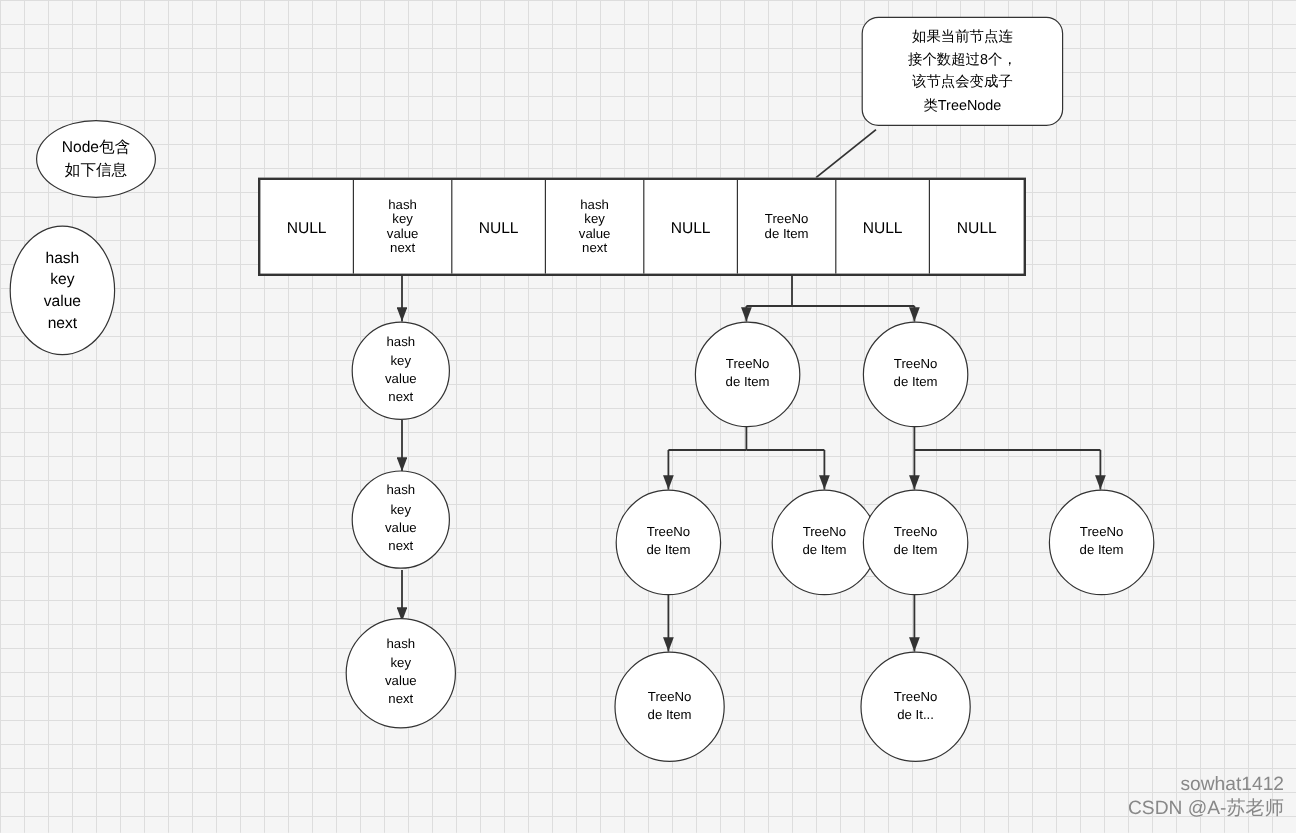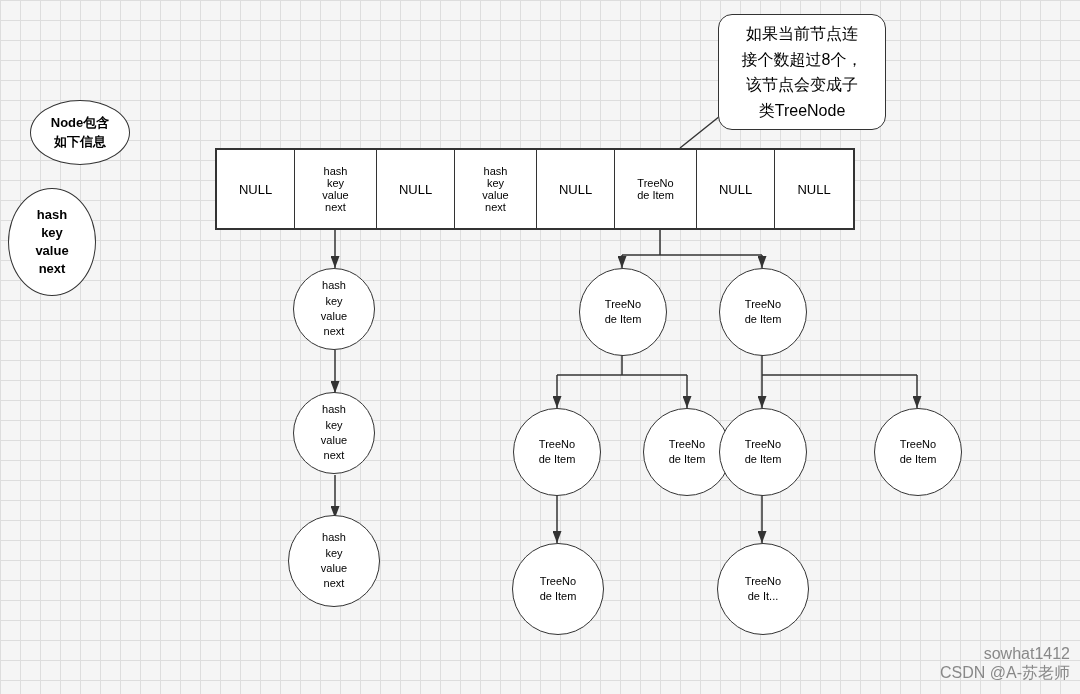--- a/index.html
+++ b/index.html
@@ -27,21 +27,20 @@
       position: absolute;
       border: 1.5px solid #333;
       border-radius: 50%;
       background: white;
       display: flex;
       align-items: center;
       justify-content: center;
       text-align: center;
       font-size: 13px;
       line-height: 1.4;
-      font-weight: bold;
     }
 
     
     .hash-table {
       position: absolute;
       display: flex;
       border: 2px solid #333;
       background: white;
     }
     .hash-cell {
@@ -90,21 +89,21 @@
       color: #888;
       text-align: right;
     }
 
     
     .callout {
       position: absolute;
       border: 1.5px solid #333;
       border-radius: 14px;
       background: white;
-      font-size: 16px;
+      font-size: 12px;
       line-height: 1.6;
       text-align: center;
       padding: 6px 10px;
     }
   </style>
 </head>
 <body>
 
 <div class="canvas">
 

